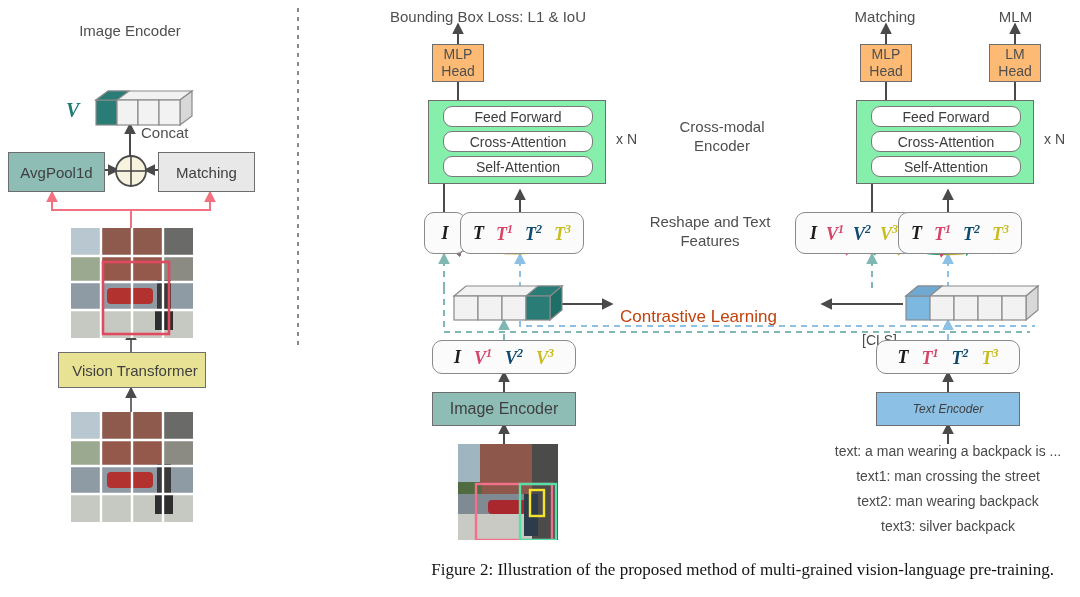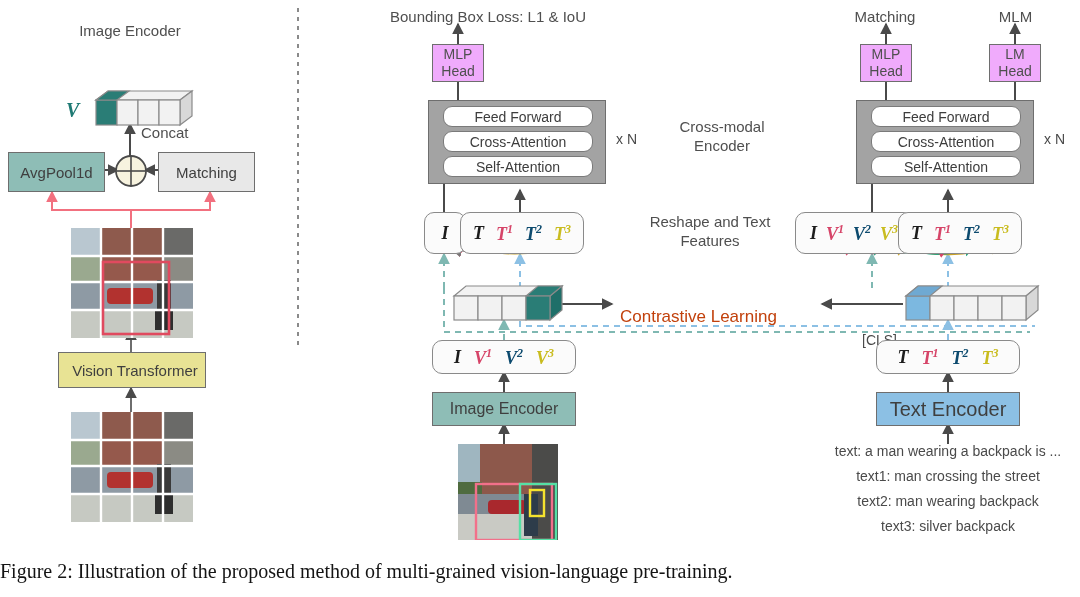--- a/index.html
+++ b/index.html
@@ -6,38 +6,38 @@
   body{width:1080px;height:597px;position:relative;overflow:hidden;
        font-family:"Liberation Sans","DejaVu Sans",sans-serif;color:#4a4a4a;}
   .abs{position:absolute;}
   .lbl{font-size:15px;color:#4f4f4f;text-align:center;line-height:1.25;white-space:pre-line;}
   .box{position:absolute;box-sizing:border-box;display:flex;align-items:center;
        justify-content:center;border:1.5px solid #6e6e6e;font-size:15px;color:#3f3f3f;}
   .box-gray{background:#e8e8e8;}
   .box-teal{background:#8ebdb6;}
   .box-yellow{background:#e8e394;padding-left:6px;}
   .box-blue{background:#8cc0e4;}
-  .box-white{background:#f0abfc;}
+  .box-white{background:#fdba74;}
   .pill{position:absolute;box-sizing:border-box;border:1.5px solid #7a7a7a;border-radius:9px;
         background:#ffffff;display:flex;align-items:center;justify-content:center;
         font-size:14px;color:#3d3d3d;}
-  .encblock{position:absolute;background:#a3a3a3;border:1.5px solid #6e6e6e;box-sizing:border-box;}
+  .encblock{position:absolute;background:#86efac;border:1.5px solid #6e6e6e;box-sizing:border-box;}
   .feat{position:absolute;box-sizing:border-box;border:1.5px solid #8a8a8a;border-radius:10px;
         background:#fbfbfb;display:flex;align-items:center;justify-content:center;}
   .sym{font-family:"Liberation Serif","DejaVu Serif",serif;font-style:italic;font-weight:bold;
        font-size:18px;line-height:1;}
   .sup{font-size:12px;vertical-align:super;font-style:italic;}
   .c-black{color:#1c1c1c;}
   .c-red{color:#d64468;}
   .c-green{color:#0c4a6e;}
   .c-olive{color:#c9bc1f;}
   .c-teal{color:#1f7a74;}
   svg{position:absolute;left:0;top:0;overflow:visible;}
-  .caption{position:absolute;left:0;width:1054px;text-align:left;
-           font-family:"Liberation Serif","DejaVu Serif",serif;font-size:20px;color:#141414;}
+  .caption{position:absolute;left:0;width:1054px;text-align:right;
+           font-family:"Liberation Serif","DejaVu Serif",serif;font-size:17px;color:#141414;}
   .txtline{position:absolute;font-size:14px;color:#4a4a4a;white-space:nowrap;text-align:center;}
   .photo{position:absolute;overflow:hidden;}
 </style>
 </head>
 <body>
 
 <svg width="1080" height="597">
   <defs>
     <marker id="ah" markerWidth="7" markerHeight="7" refX="5.2" refY="3" orient="auto">
       <path d="M0,0 L6,3 L0,6 z" fill="#4a4a4a"></path>
@@ -355,21 +355,21 @@
 </div>
 
 <div class="feat" style="left:876px;top:340px;width:144px;height:34px;gap:13px;">
   <span class="sym c-black">T</span>
   <span class="sym c-red">T<span class="sup">1</span></span>
   <span class="sym c-green">T<span class="sup">2</span></span>
   <span class="sym c-olive">T<span class="sup">3</span></span>
 </div>
 
 <div class="box box-blue" style="left:876px;top:392px;width:144px;height:34px;">
-  <span style="font-size:20px;">Text Encoder</span>
+  <span style="font-size:12px;font-style:italic;">Text Encoder</span>
 </div>
 
 <div class="txtline" style="left:698px;top:443px;width:500px;text-align:center;">text: a man wearing a backpack is ...</div>
 <div class="txtline" style="left:698px;top:468px;width:500px;text-align:center;">text1: man crossing the street</div>
 <div class="txtline" style="left:698px;top:493px;width:500px;text-align:center;">text2: man wearing backpack</div>
 <div class="txtline" style="left:698px;top:518px;width:500px;text-align:center;">text3: silver backpack</div>
 
 <div class="caption" style="top:560px;">Figure 2: Illustration of the proposed method of multi-grained vision-language pre-training.</div>
 
 </body></html>

